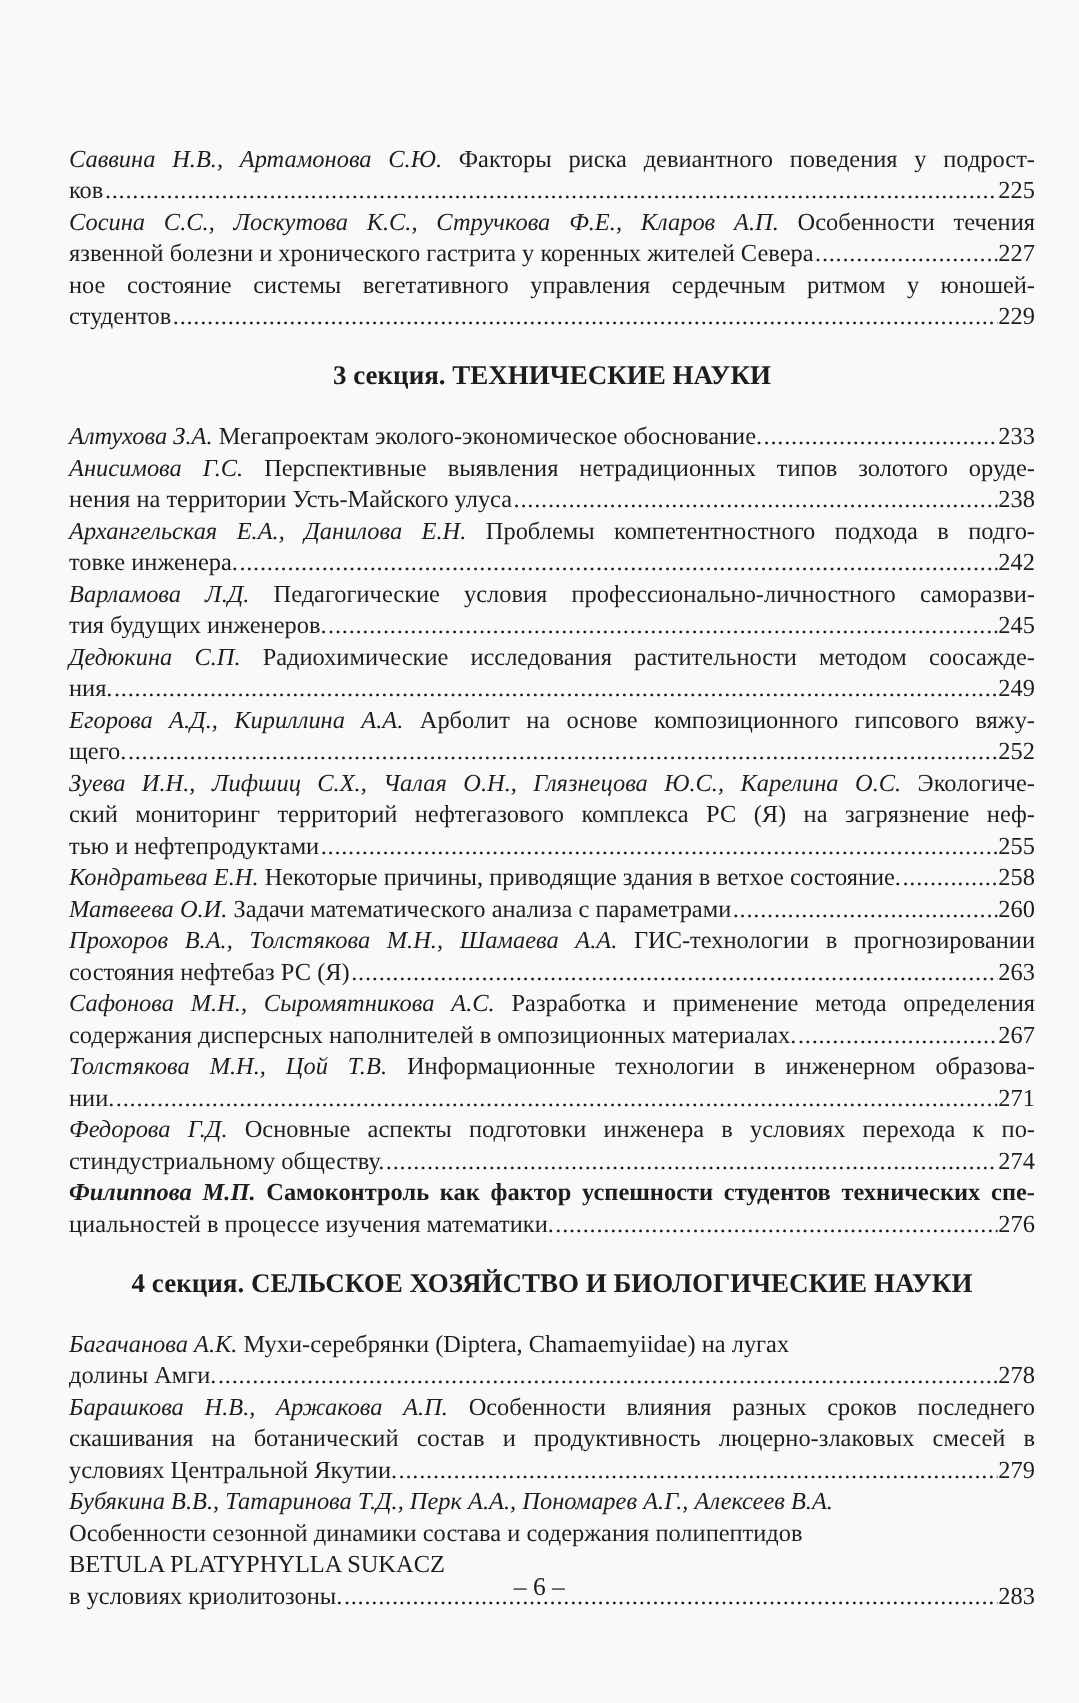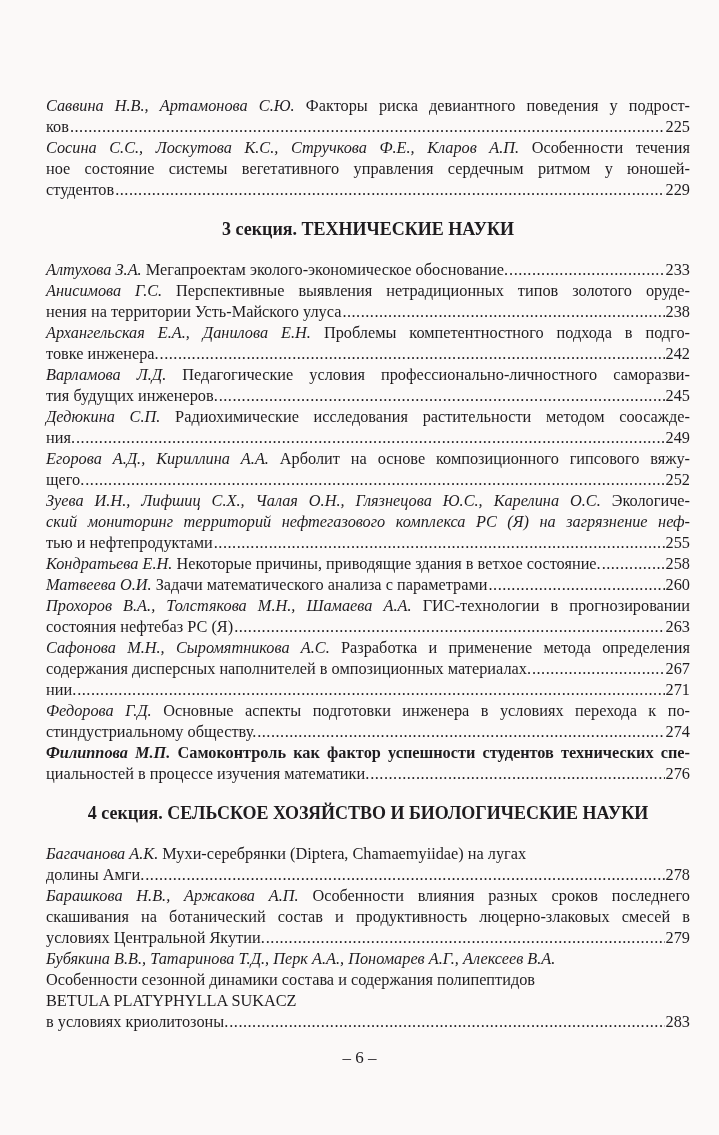--- a/index.html
+++ b/index.html
@@ -37,20 +37,25 @@
     <div class="entry">
       <span class="line" style="text-align-last: justify;"><span class="authors">Саввина Н.В., Артамонова С.Ю.</span> <span>Факторы риска девиантного поведения у подрост-</span></span>
       <div class="tail">
         <span>ков</span>
         <span class="leader"></span>
         <span class="page-num">225</span>
       </div>
     </div>
     <div class="entry">
       <span class="line" style="text-align-last: justify;"><span class="authors">Сосина С.С., Лоскутова К.С., Стручкова Ф.Е., Кларов А.П.</span> <span>Особенности течения</span></span>
+      <div class="tail">
+        <span>язвенной болезни и хронического гастрита у коренных жителей Севера</span>
+        <span class="leader"></span>
+        <span class="page-num">227</span>
+      </div>
     </div>
     <div class="entry">
       <span class="line" style="text-align-last: justify;"><span>ное состояние системы вегетативного управления сердечным ритмом у юношей-</span></span>
       <div class="tail">
         <span>студентов</span>
         <span class="leader"></span>
         <span class="page-num">229</span>
       </div>
     </div>
     <div class="heading">3 секция. ТЕХНИЧЕСКИЕ НАУКИ</div>
@@ -92,21 +97,21 @@
     <div class="entry">
       <span class="line" style="text-align-last: justify;"><span class="authors">Егорова А.Д., Кириллина А.А.</span> <span>Арболит на основе композиционного гипсового вяжу-</span></span>
       <div class="tail">
         <span>щего. </span>
         <span class="leader"></span>
         <span class="page-num">252</span>
       </div>
     </div>
     <div class="entry">
       <span class="line" style="text-align-last: justify;"><span class="authors">Зуева И.Н., Лифшиц С.Х., Чалая О.Н., Глязнецова Ю.С., Карелина О.С.</span> <span>Экологиче-</span></span>
-      <span class="line" style="text-align-last: justify; font-style: italic;"><span>ский мониторинг территорий нефтегазового комплекса РС (Я) на загрязнение неф-</span></span>
+      <span class="line" style="text-align-last: justify;"><span>ский мониторинг территорий нефтегазового комплекса РС (Я) на загрязнение неф-</span></span>
       <div class="tail">
         <span>тью и нефтепродуктами</span>
         <span class="leader"></span>
         <span class="page-num">255</span>
       </div>
     </div>
     <div class="entry">
       <div class="tail"><span class="authors">Кондратьева Е.Н.</span>&nbsp;<span>Некоторые причины, приводящие здания в ветхое состояние.</span><span class="leader"></span><span class="page-num">258</span></div>
     </div>
     <div class="entry">
@@ -122,20 +127,21 @@
     </div>
     <div class="entry">
       <span class="line" style="text-align-last: justify;"><span class="authors">Сафонова М.Н., Сыромятникова А.С.</span> <span>Разработка и применение метода определения</span></span>
       <div class="tail">
         <span>содержания дисперсных наполнителей в омпозиционных материалах. </span>
         <span class="leader"></span>
         <span class="page-num">267</span>
       </div>
     </div>
     <div class="entry">
+      <span class="line" style="text-align-last: justify;"><span class="authors">Толстякова М.Н., Цой Т.В.</span> <span>Информационные технологии в инженерном образова-</span></span>
       <div class="tail">
         <span>нии. </span>
         <span class="leader"></span>
         <span class="page-num">271</span>
       </div>
     </div>
     <div class="entry">
       <span class="line" style="text-align-last: justify;"><span class="authors">Федорова Г.Д.</span> <span>Основные аспекты подготовки инженера в условиях перехода к по-</span></span>
       <div class="tail">
         <span>стиндустриальному обществу.</span>

